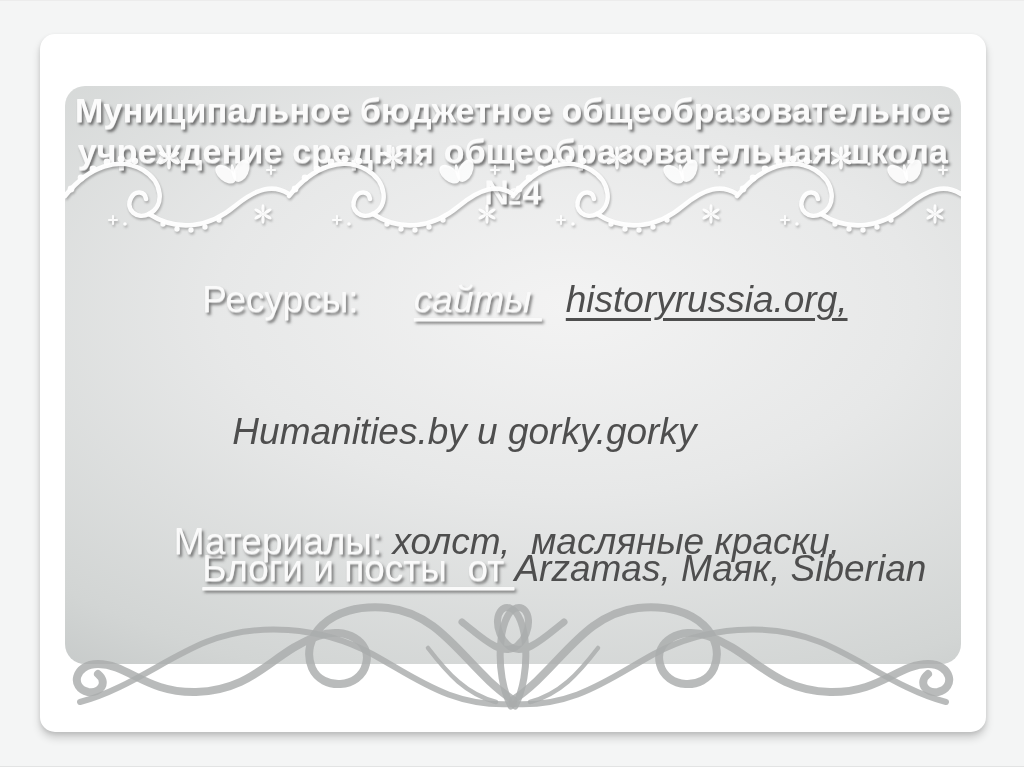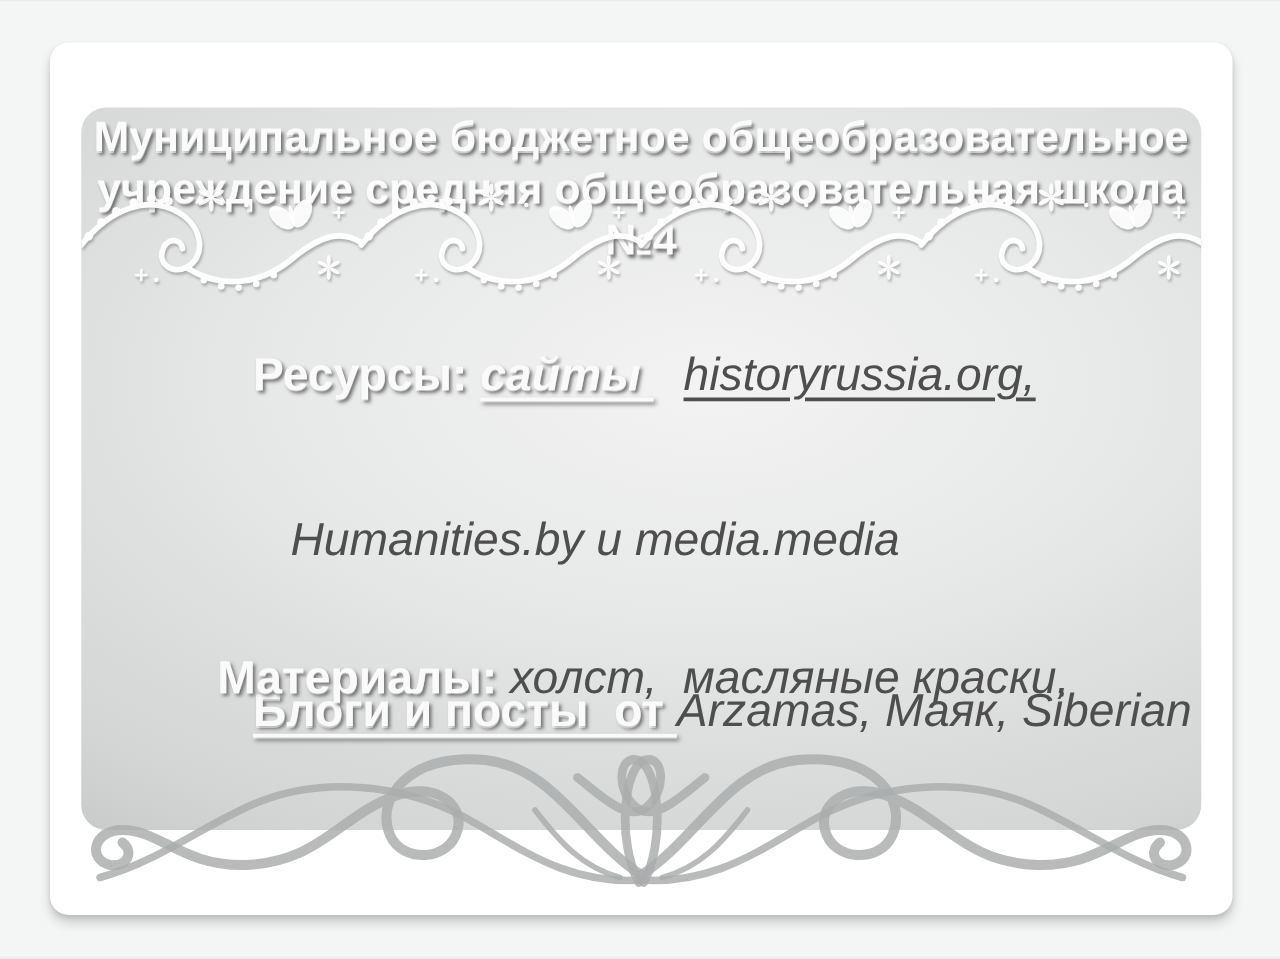--- a/index.html
+++ b/index.html
@@ -49,25 +49,25 @@
   .petal,.wing,.bbody{fill:#ffffff;opacity:.93;}
   .spark{stroke:#ffffff;stroke-width:2.2;stroke-linecap:round;opacity:.9;}
   
   .bodyblock{position:absolute;font-size:37px;}
   .blockA{left:14px;top:148px;line-height:44px;}
   .blockB{left:6px;top:384px;line-height:48px;}
   .bline{white-space:pre;}
   .blockA .p2{margin-top:5px;}
   .indent{padding-left:30px;}
   .emboss{
-    font-weight:700;color:#fafafa;font-style:normal;
+    font-weight:400;color:#fafafa;font-style:normal;
     text-shadow:0 1px 0 rgba(255,255,255,.5), 2px 2.5px 3px rgba(95,95,95,.85);
   }
   .dark{color:#4e4e4e;font-style:italic;font-weight:400;}
-  .it{font-style:italic;}
+  .it{font-style:italic;margin-left:45px;}
   .ul{text-decoration:underline;text-decoration-thickness:2.5px;text-underline-offset:6px;}
   .sitegap{margin-left:24px;font-style:italic;}
   .pre{white-space:pre-wrap;}
   
   .flourish{
     position:absolute;left:14px;top:540px;width:918px;height:150px;
   }
   .fl{fill:none;stroke:#a9acac;stroke-linecap:round;opacity:.82;}
 </style>
 </head>
@@ -129,21 +129,21 @@
           <use href="#laceModule" x="672"></use>
         </svg>
       </div>
 
       <div class="bodyblock blockA">
         <div class="p1">
           <div class="bline">
             <span class="emboss pre">Ресурсы: </span><span class="emboss it ul pre">сайты </span><span class="dark ul sitegap">historyrussia.org,</span>
           </div>
           <div class="bline indent">
-            <span class="dark pre">Humanities.by и media.media</span>
+            <span class="dark pre">Humanities.by и gorky.gorky</span>
           </div>
         </div>
         <div class="p2">
           <div class="bline">
             <span class="emboss ul pre">Блоги и посты  от </span><span class="dark pre">Arzamas, Маяк, Siberian</span>
           </div>
           <div class="bline indent">
             
           </div>
         </div>

